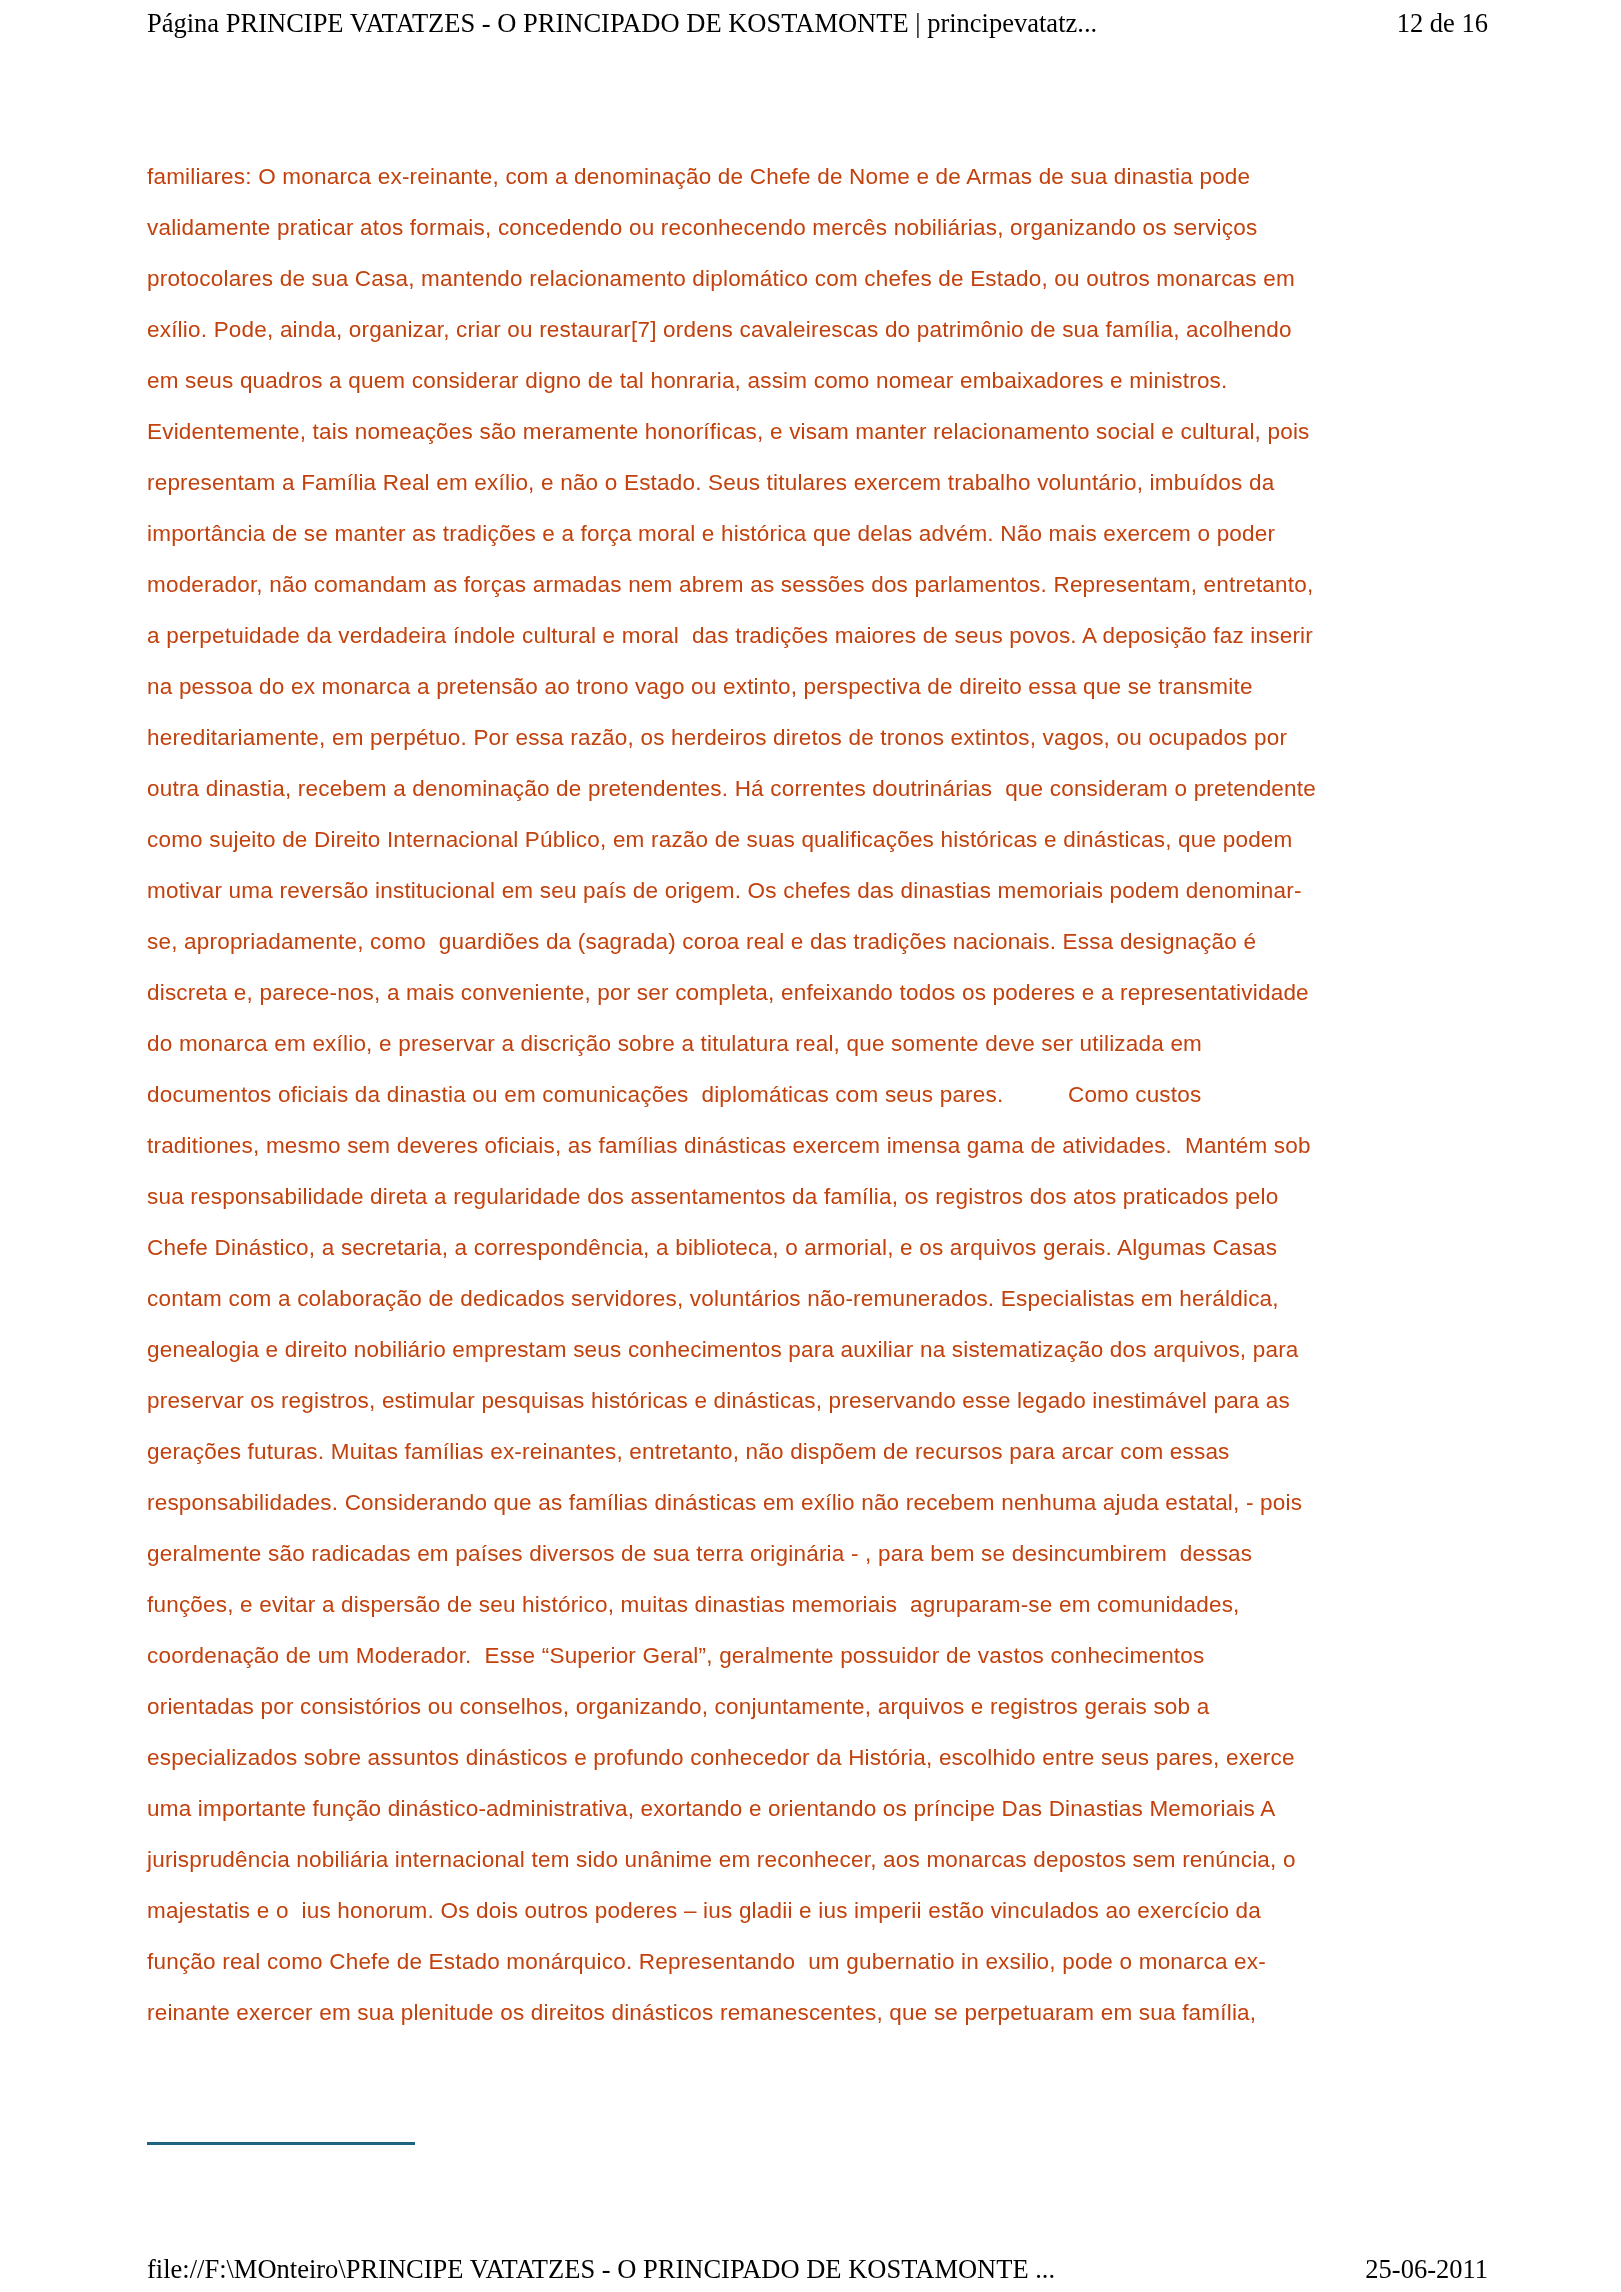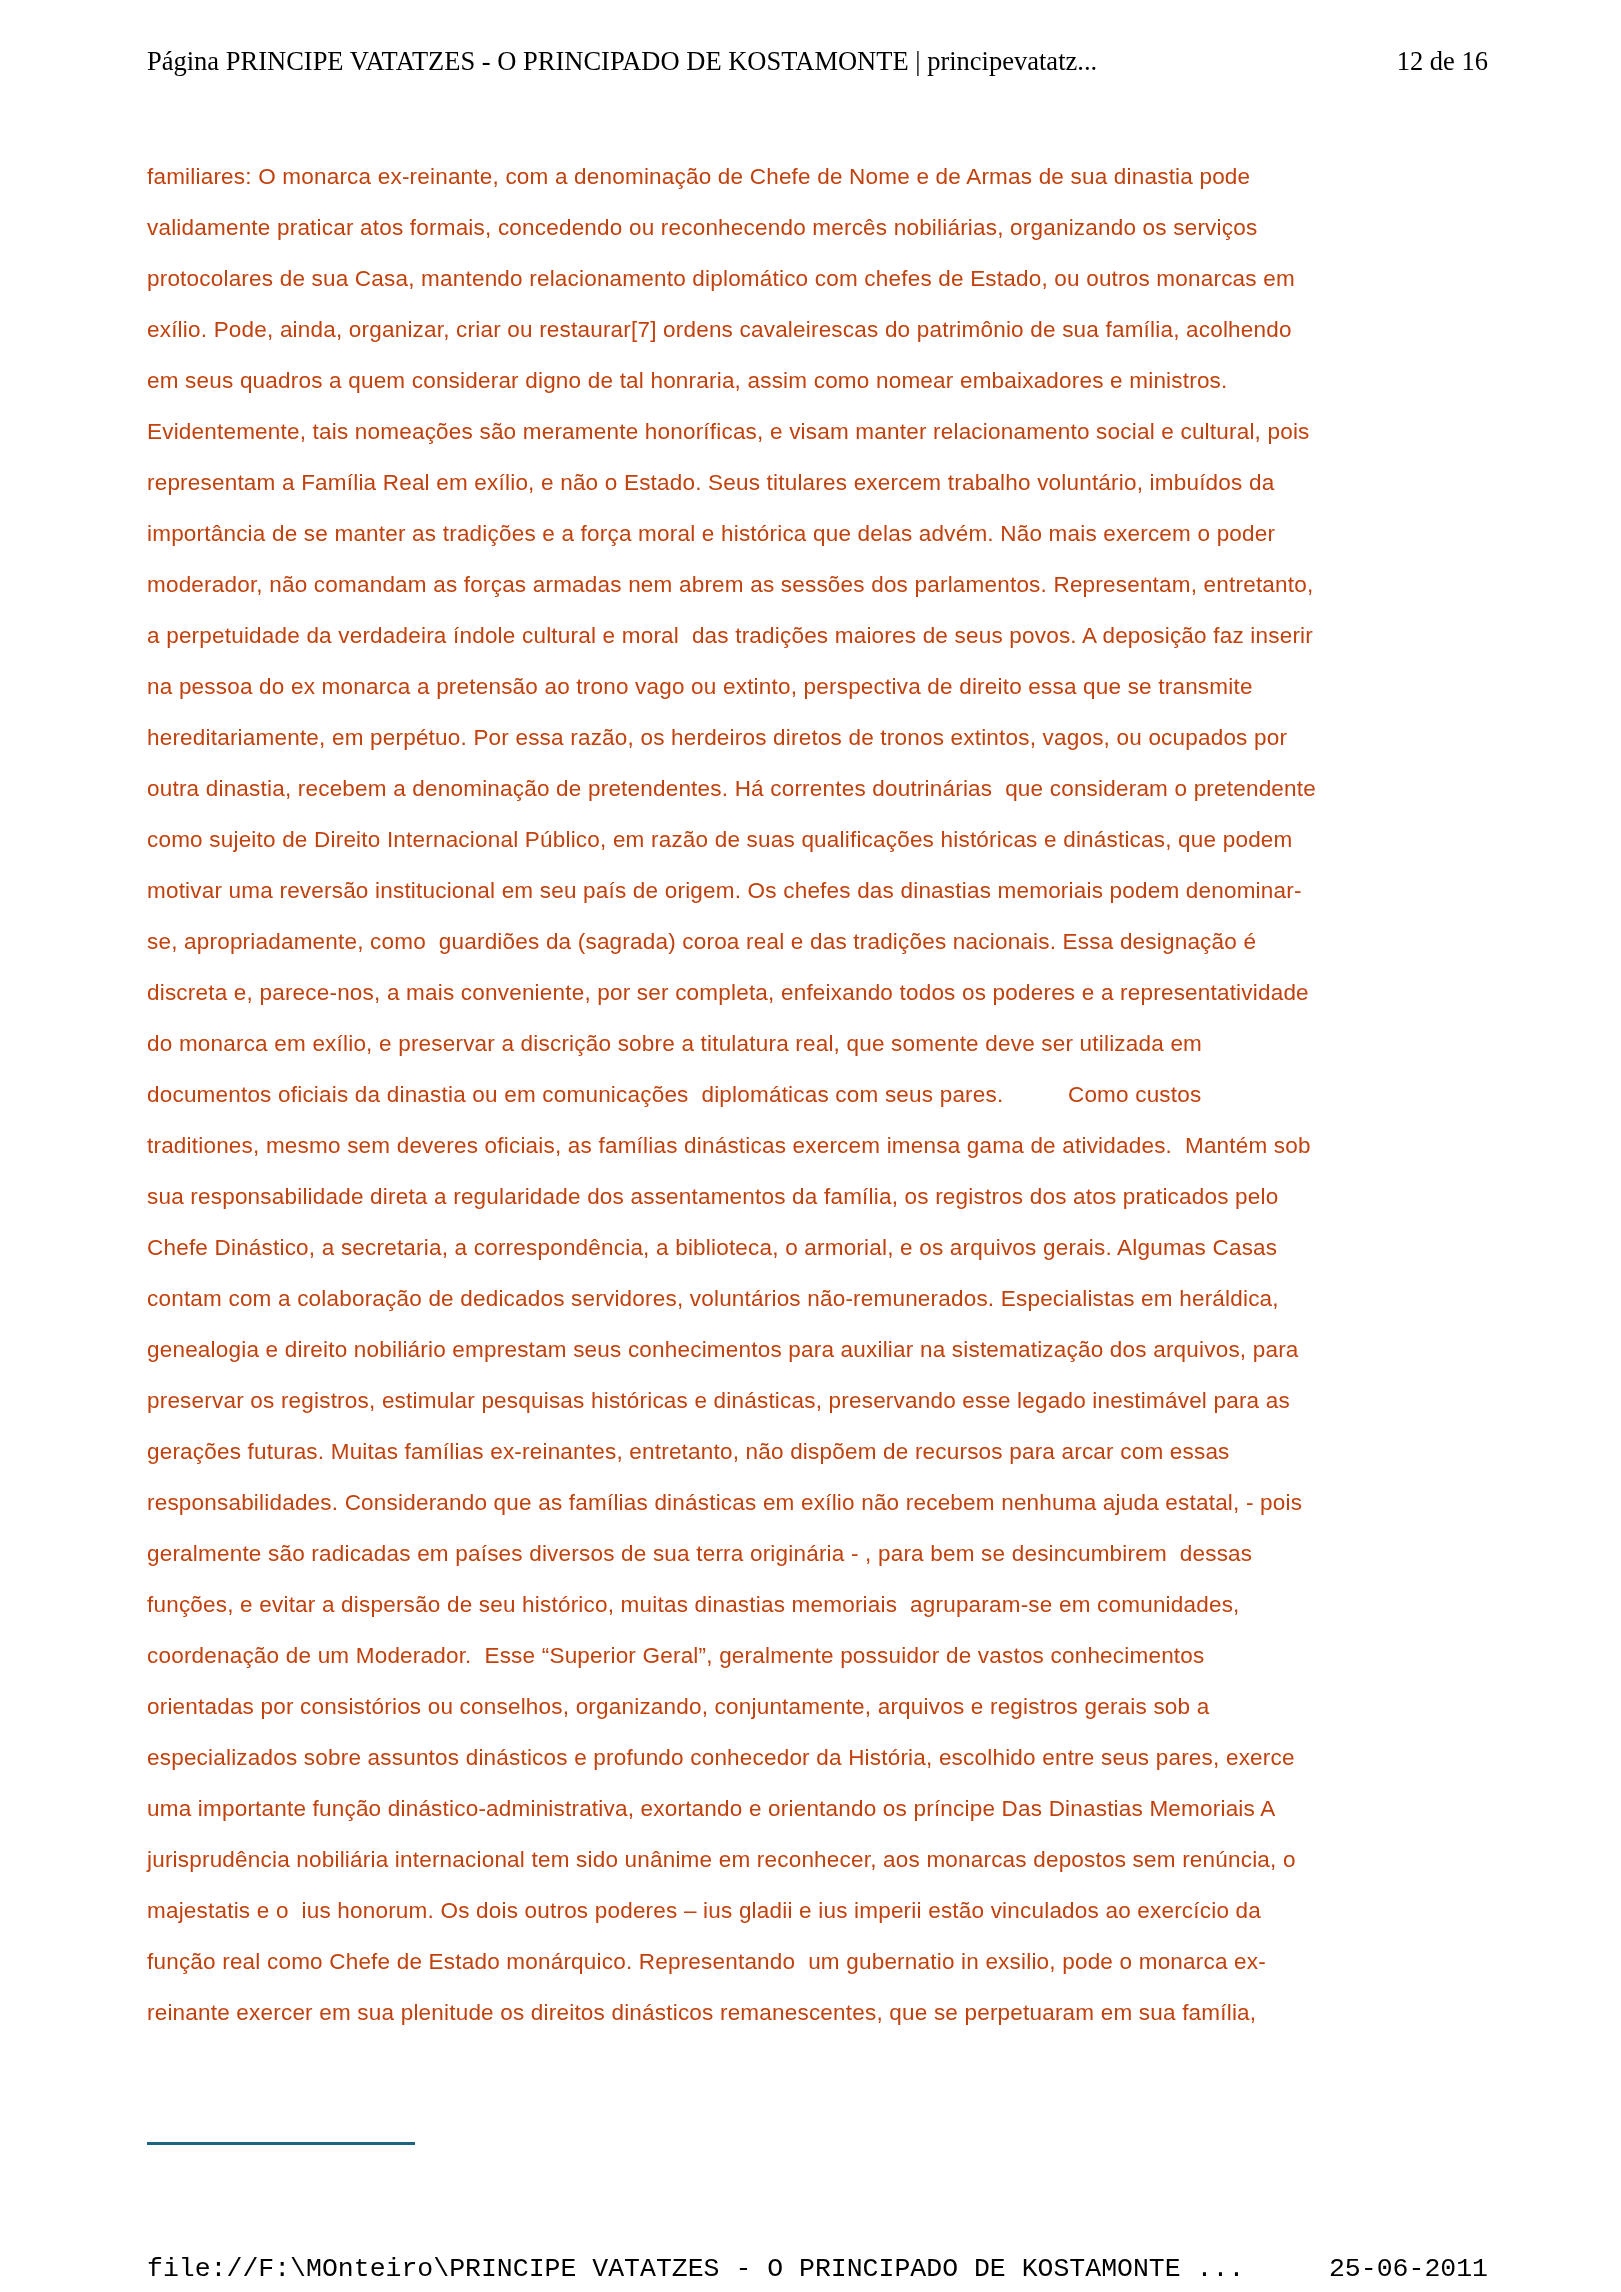--- a/index.html
+++ b/index.html
@@ -22,21 +22,20 @@
     align-items: baseline;
     font-family: "Liberation Serif", serif;
     font-size: 26.5px;
     line-height: 31px;
     white-space: nowrap;
     color: #000000;
   }
   .print-header .title {
     overflow: hidden;
     margin-right: 19.6px;
-    margin-top: 38px;
   }
   .document-body {
     position: absolute;
     top: 151px;
     left: 147px;
     width: 1402px;
     font-family: "Liberation Sans", sans-serif;
     font-size: 22.5px;
     letter-spacing: 0.2px;
     color: #c2410c;
@@ -55,21 +54,21 @@
     background: #1d6380;
   }
   .print-footer {
     position: absolute;
     top: 2254px;
     left: 147px;
     right: 133px;
     display: flex;
     justify-content: space-between;
     align-items: flex-end;
-    font-family: Liberation Mono, monospace;
+    font-family: Liberation Serif, serif;
     font-size: 26.5px;
     line-height: 31px;
     white-space: nowrap;
     color: #000000;
   }
   .print-footer .path { overflow: hidden; margin-right: 19.6px; }
 </style>
 </head>
 <body>
 

